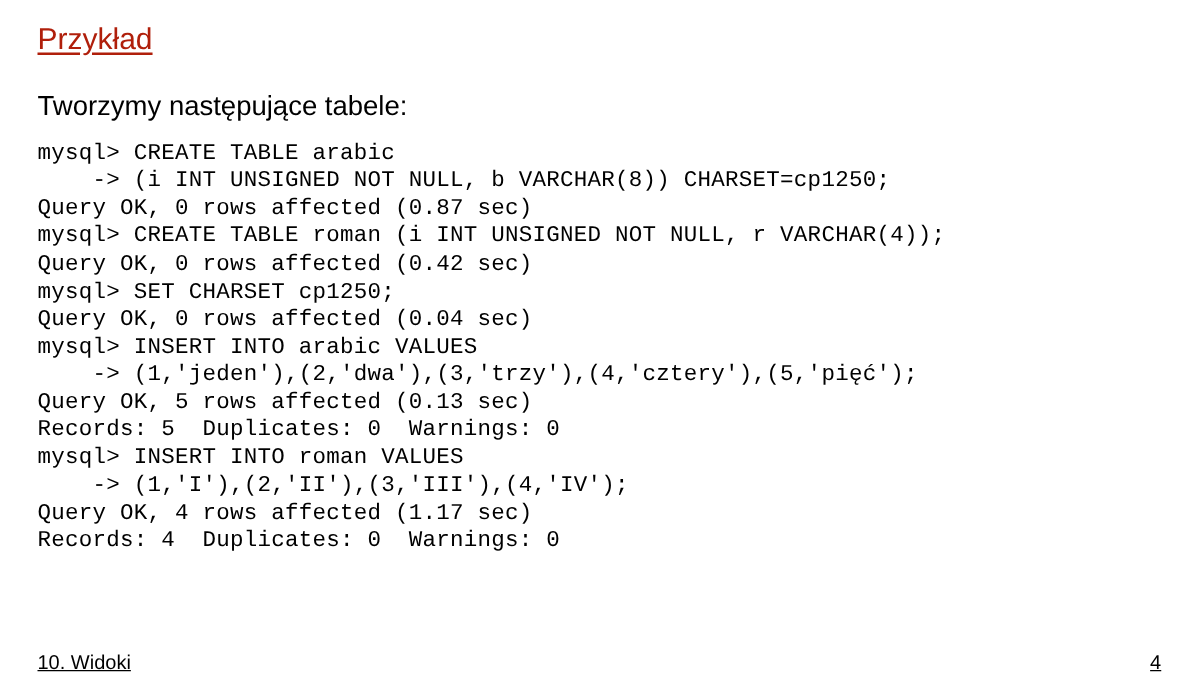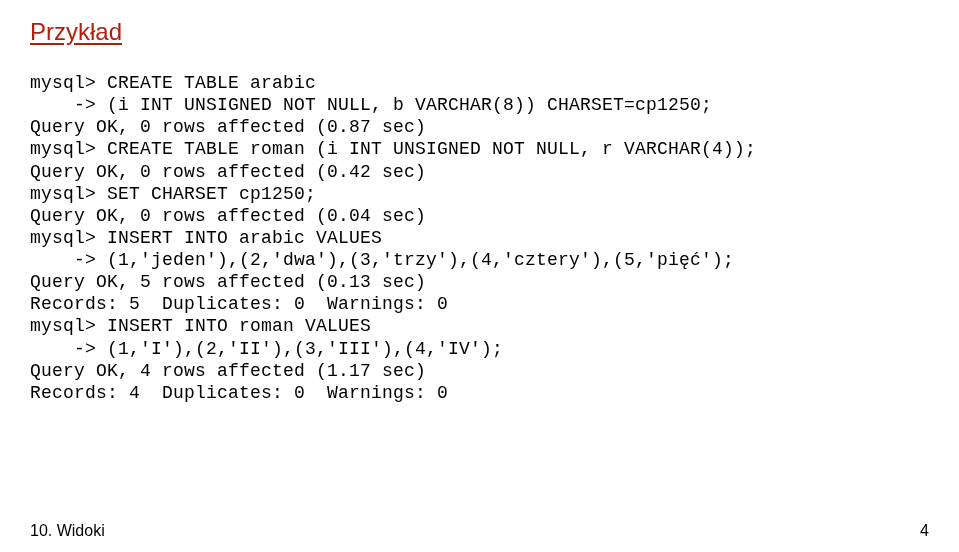--- a/index.html
+++ b/index.html
@@ -44,35 +44,37 @@
   .footer {
     position: absolute;
     bottom: 12px;
     left: 30px;
     right: 30px;
     display: flex;
     justify-content: space-between;
     align-items: flex-start;
     font-size: 16px;
     color: #000000;
+    text-decoration: underline;
   }
   .footer-left {
     font-size: 16px;
   }
   .footer-right {
     font-size: 16px;
   }
 </style>
 </head>
 <body>
 
 <div class="page">
 
   <h1 class="heading">Przykład</h1>
 
+  <p class="intro">Tworzymy następujące tabele:</p>
 
   <div class="code" id="code-block">mysql&gt; CREATE TABLE arabic
     -&gt; (i INT UNSIGNED NOT NULL, b VARCHAR(8)) CHARSET=cp1250;
 Query OK, 0 rows affected (0.87 sec)
 mysql&gt; CREATE TABLE roman (i INT UNSIGNED NOT NULL, r VARCHAR(4));
 Query OK, 0 rows affected (0.42 sec)
 mysql&gt; SET CHARSET cp1250;
 Query OK, 0 rows affected (0.04 sec)
 mysql&gt; INSERT INTO arabic VALUES
     -&gt; (1,'jeden'),(2,'dwa'),(3,'trzy'),(4,'cztery'),(5,'pięć');

